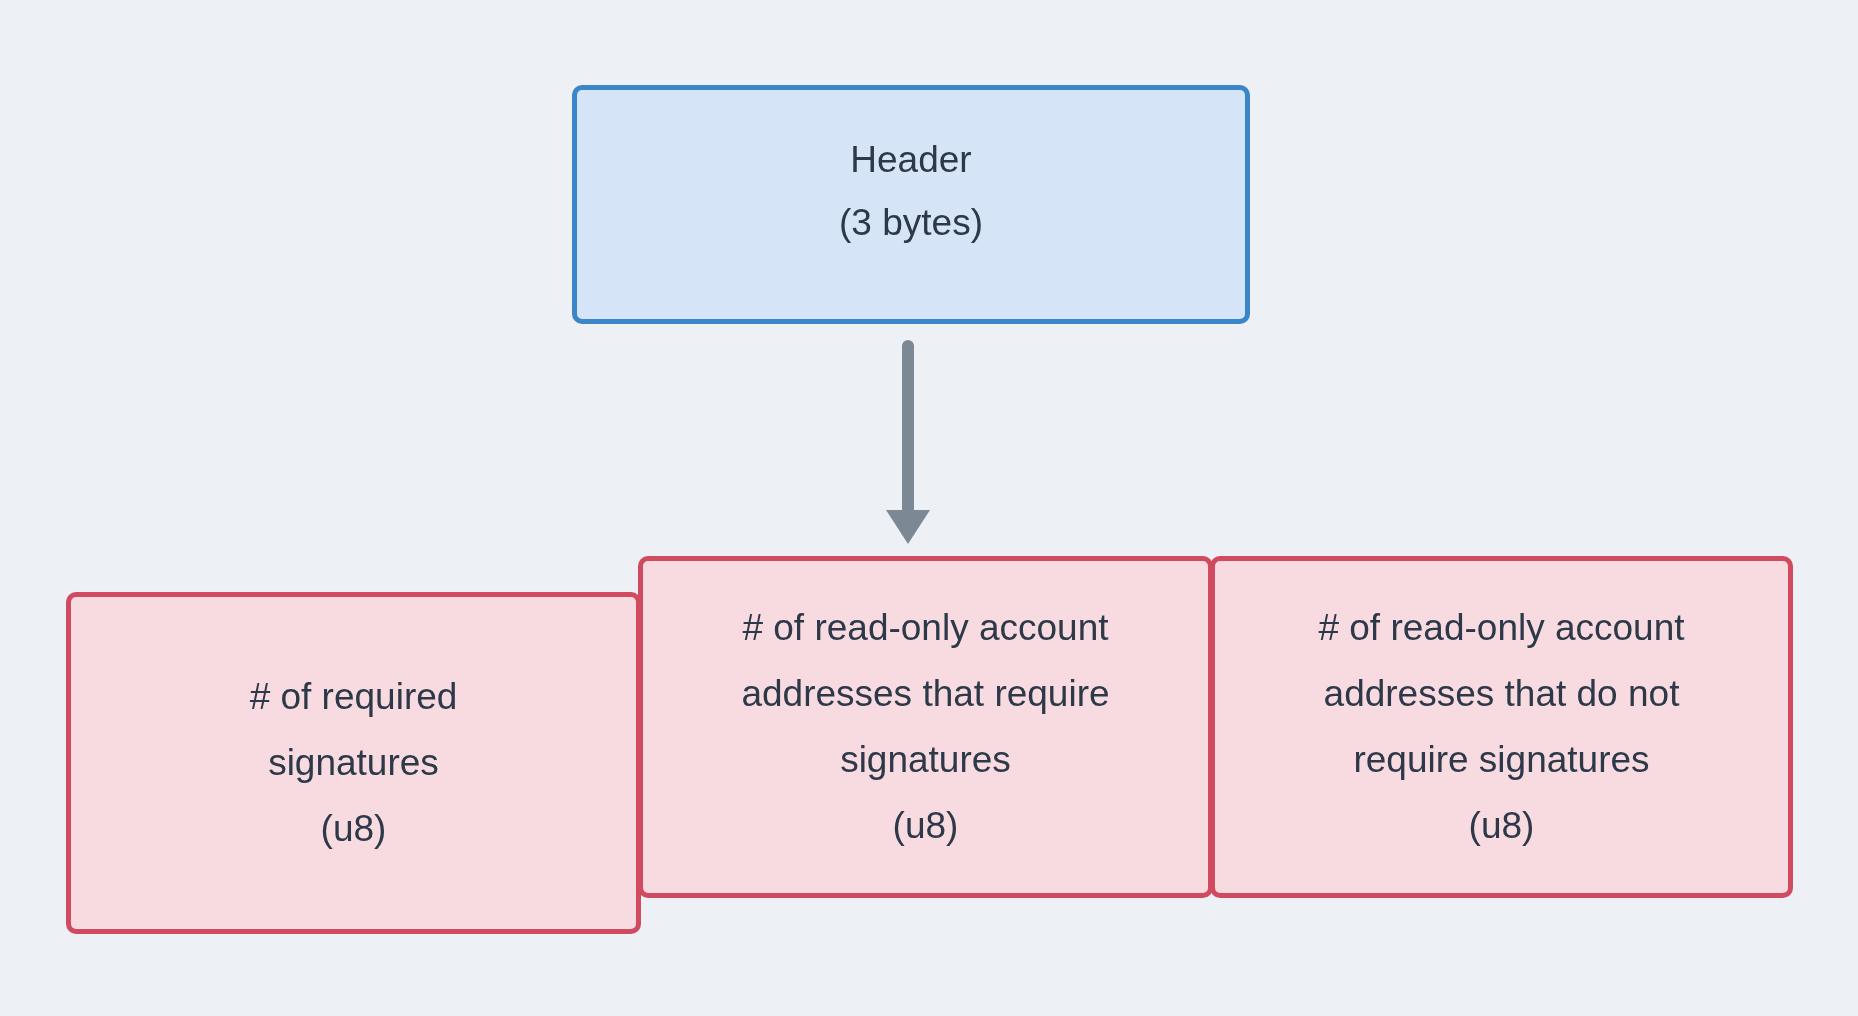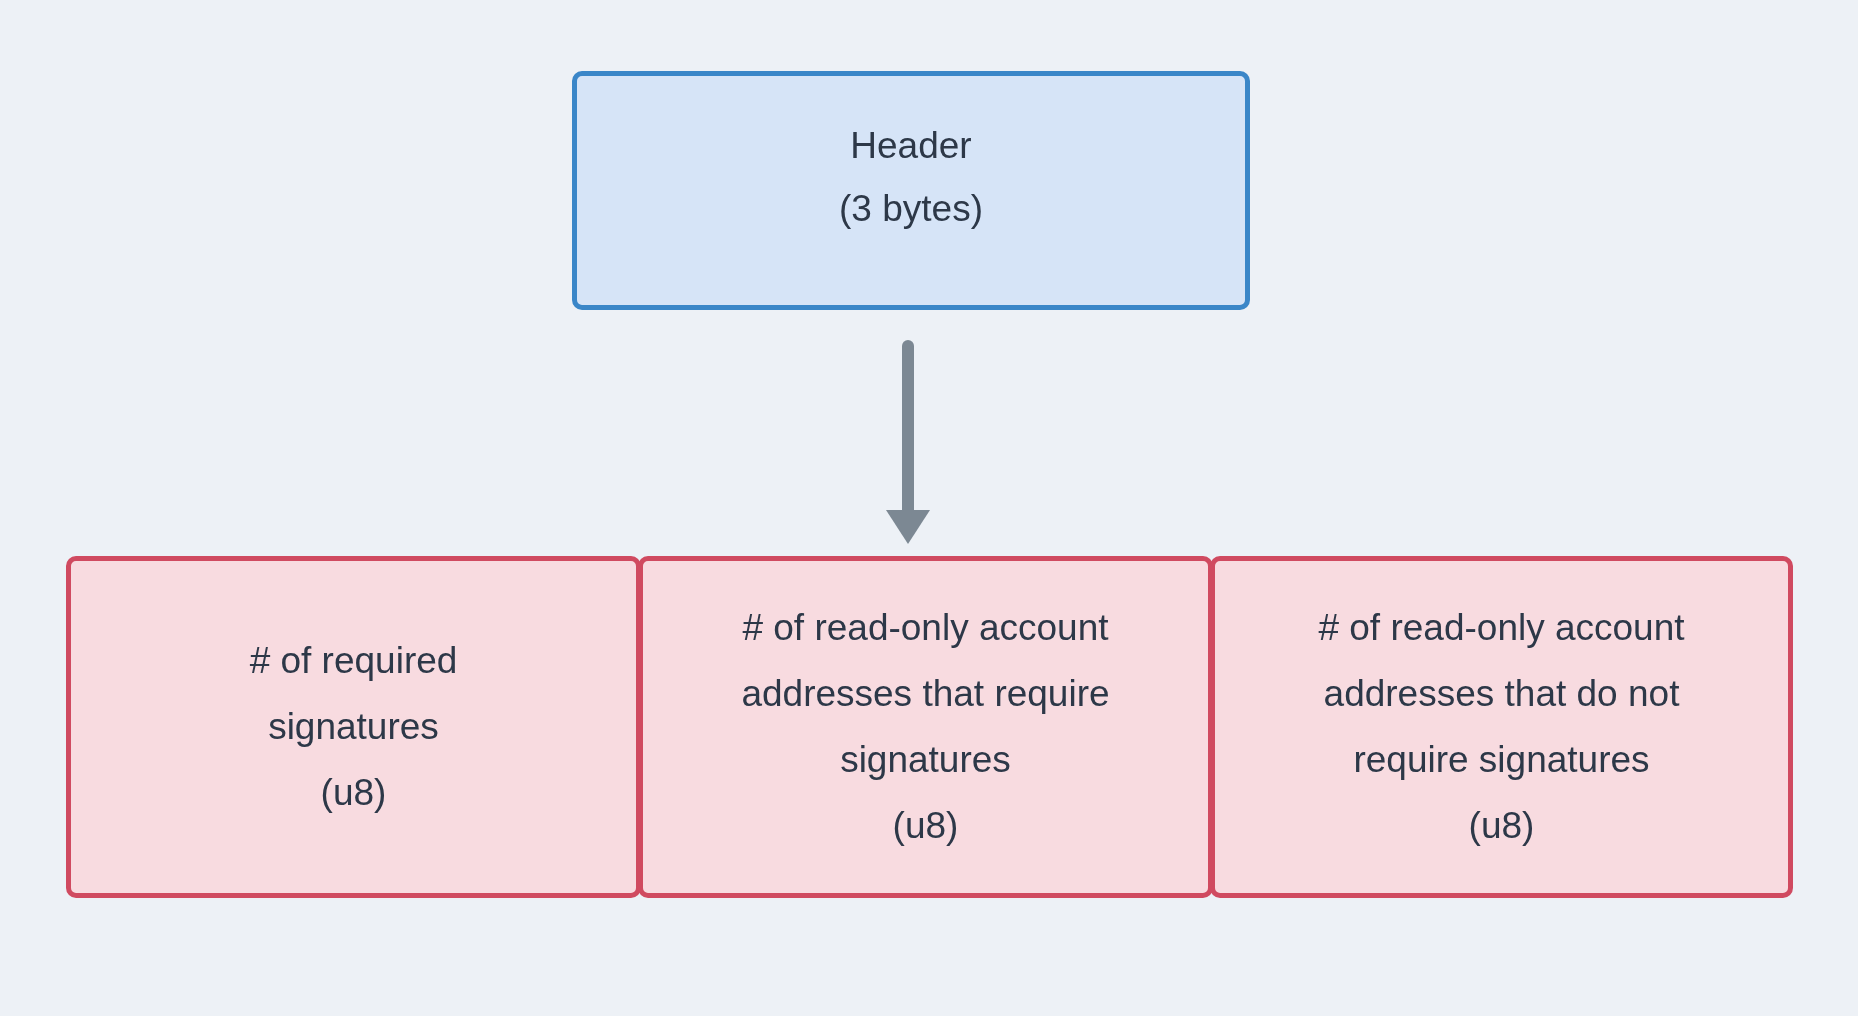--- a/index.html
+++ b/index.html
@@ -32,21 +32,21 @@
     justify-content: center;
     text-align: center;
     white-space: pre-line;
     font-size: 37px;
     line-height: 66px;
     font-weight: 500;
     border-radius: 10px;
   }
   .header-box {
     left: 572px;
-    top: 71px;
+    top: 85px;
     width: 678px;
     height: 239px;
     background: var(--header-fill);
     border: 5px solid var(--header-border);
     line-height: 63px;
     padding-bottom: 28px;
   }
   .arrow {
     position: absolute;
     left: 870px;
@@ -54,21 +54,21 @@
     width: 76px;
     height: 212px;
   }
   .byte-box {
     top: 556px;
     height: 342px;
     background: var(--byte-fill);
     border: 5px solid var(--byte-border);
     padding: 0 18px;
   }
-  .byte-box-0 { left: 66px;   width: 575px; }
+  .byte-box-0 { left: 66px;   width: 575px; margin-top: 36px; }
   .byte-box-1 { left: 638px;  width: 575px; }
   .byte-box-2 { left: 1210px; width: 583px; }
 </style>
 </head>
 <body>
 
 <div class="canvas">
 
   <div class="node header-box">
     <span>Header

